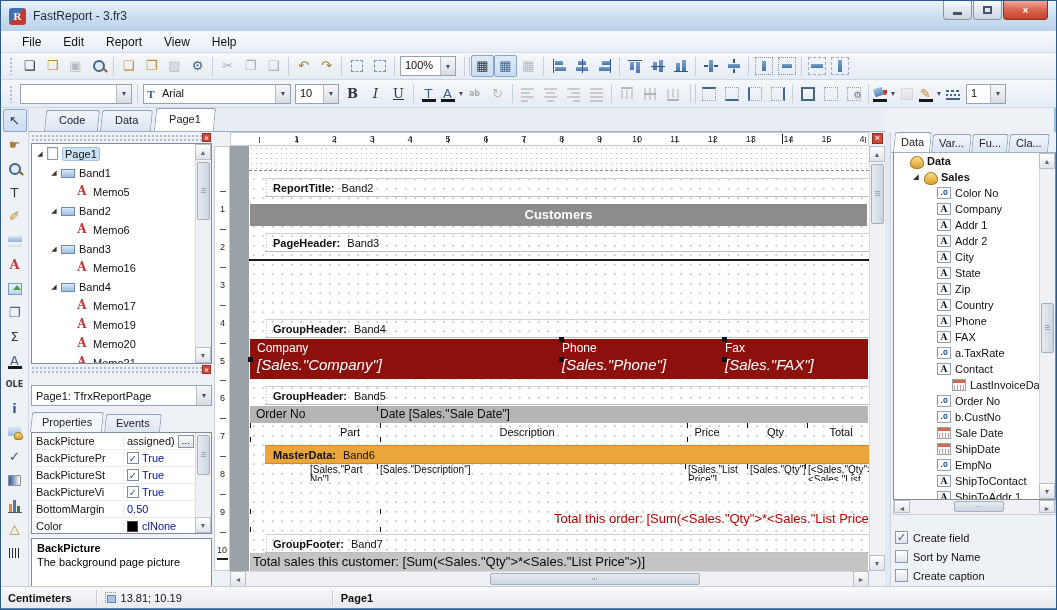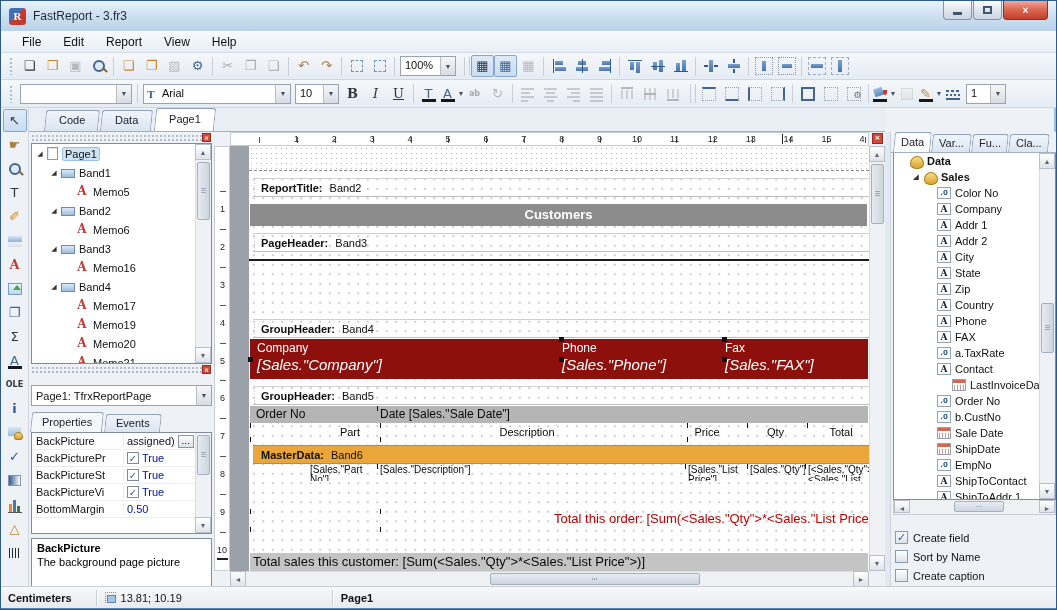--- a/index.html
+++ b/index.html
@@ -156,21 +156,21 @@
   .rnum{position:absolute;top:1px;font-size:9px;color:#222;}
   .vruler{position:absolute;left:0;top:14px;width:16px;height:425px;background:#fff;border:1px solid #c5ccd6;overflow:hidden;}
   .vruler .ticks{position:absolute;top:44px;bottom:0;left:5px;width:6px;background:repeating-linear-gradient(#555 0 1px,transparent 1px 37.9px);}
   .hmark{position:absolute;top:1px;bottom:1px;width:1px;background:#222;}
   .vmark{position:absolute;left:2px;width:11px;height:2px;background:#222;}
   .canvas{position:absolute;left:16px;top:14px;width:639px;height:425px;background:#9aa1a9;overflow:hidden;}
   .page{position:absolute;left:19px;top:0;width:620px;height:425px;background:#fff;
     background-image:radial-gradient(circle,#c9c9c9 0.7px,transparent 0.9px);background-size:9.5px 9.5px;}
   .offpage{position:absolute;left:0;top:0;width:100%;height:25px;background:#fff;border-bottom:1px dashed #8a8a8a;
     background-image:radial-gradient(circle,#b9b9b9 0.8px,transparent 1px);background-size:5px 5px;}
-  .bandhdr{position:absolute;left:4px;width:100%;height:19px;background:linear-gradient(#fcfcfc,#e7e7e6);
+  .bandhdr{position:absolute;left:16px;width:100%;height:19px;background:linear-gradient(#fcfcfc,#e7e7e6);
     border-top:1px solid #cfcfcf;border-bottom:1px solid #bdbdbd;font-size:11px;line-height:18px;padding-left:4px;color:#101010;
     background-image:radial-gradient(circle,#c2c2c2 30%,transparent 34%);background-size:3px 3px;background-position:0 0;background-repeat:repeat-y;}
   .bandhdr b,.bandhdr span{background:transparent;padding-left:4px;}
   .bandhdr.orange{border-color:#c9882a;}
   .obj-title{position:absolute;left:1px;width:617px;height:22px;color:#fff;font:bold 13px/22px "Liberation Sans",sans-serif;text-align:center;}
   .hline{position:absolute;left:0;width:100%;height:2px;background:#1c1c1c;}
   .redband{position:absolute;left:1px;width:618px;height:40px;}
   .rb-l{position:absolute;top:2px;color:#fff;font-size:12px;}
   .rb-e{position:absolute;top:17px;color:#fff;font-style:italic;font-size:15px;}
   .hdl{position:absolute;width:5px;height:5px;background:#101010;}
@@ -627,20 +627,27 @@
               <span class="pcheck" data-name="checkbox-checked-icon">✓</span>
               <span class="pv-blue" data-name="property-value-text">True</span>
             </div>
           </div>
           <div class="prow" data-name="property-row-bottommargin">
             <span class="pname" data-name="property-name">BottomMargin</span>
             <div class="pval" data-name="property-value">
               <span class="pv-blue" data-name="property-value-text">0.50</span>
             </div>
           </div>
+          <div class="prow" data-name="property-row-color">
+            <span class="pname" data-name="property-name">Color</span>
+            <div class="pval" data-name="property-value">
+              <span class="pswatch" data-name="color-swatch"></span>
+              <span class="pv-blue" data-name="property-value-text">clNone</span>
+            </div>
+          </div>
         </div>
       <div class="sbv" data-name="property-grid-scrollbar">
         <div class="sth" style="right:1px;top:2px;width:13px;height:40px;" data-name="scroll-thumb"></div>
         <div class="sbtn" style="bottom:0;right:0;" data-name="scroll-down-icon">▼</div>
       </div>
     </div>
     <div class="pdesc" data-name="property-description">
       <b data-name="property-description-title">BackPicture</b>
       <span data-name="property-description-text">The background page picture</span>
     </div>
@@ -758,20 +765,23 @@
         </div>
 
         <div class="totalrow" style="top:361px" data-name="order-total-row">
           <span class="redtotal" id="redtotal" data-name="order-total-memo" style="color: rgb(192, 0, 0);">Total this order: [Sum(&lt;Sales."Qty"&gt;*&lt;Sales."List Price"&gt;)]</span>
           <div class="tick" style="left:0;top:2px"></div>
             <div class="tick" style="left:130px;top:2px"></div>
           <div class="tick" style="left:0;top:20px"></div>
             <div class="tick" style="left:130px;top:20px"></div>
         </div>
 
+        <div class="bandhdr" style="top:388px" data-name="band-header-groupfooter-customer">
+          <b data-name="band-type-label">GroupFooter:</b><span data-name="band-name-label"> Band7</span>
+        </div>
         <div class="greytotal" id="greytotal" style="top: 407px; background: rgb(196, 196, 196);" data-name="customer-total-memo">Total sales this customer: [Sum(&lt;Sales."Qty"&gt;*&lt;Sales."List Price"&gt;)]</div>
       </div>
     </div>
 
     <div class="sbv" style="top:14px;height:425px;" data-name="design-vertical-scrollbar">
       <div class="sbtn" style="top:0;right:0;" data-name="scroll-up-icon">▲</div>
       <div class="sth" style="right:1px;top:18px;width:13px;height:60px;" data-name="scroll-thumb"></div>
       <div class="sbtn" style="bottom:0;right:0;" data-name="scroll-down-icon">▼</div>
     </div>
     <div class="sbh" style="left:16px;right:16px;" data-name="design-horizontal-scrollbar">

